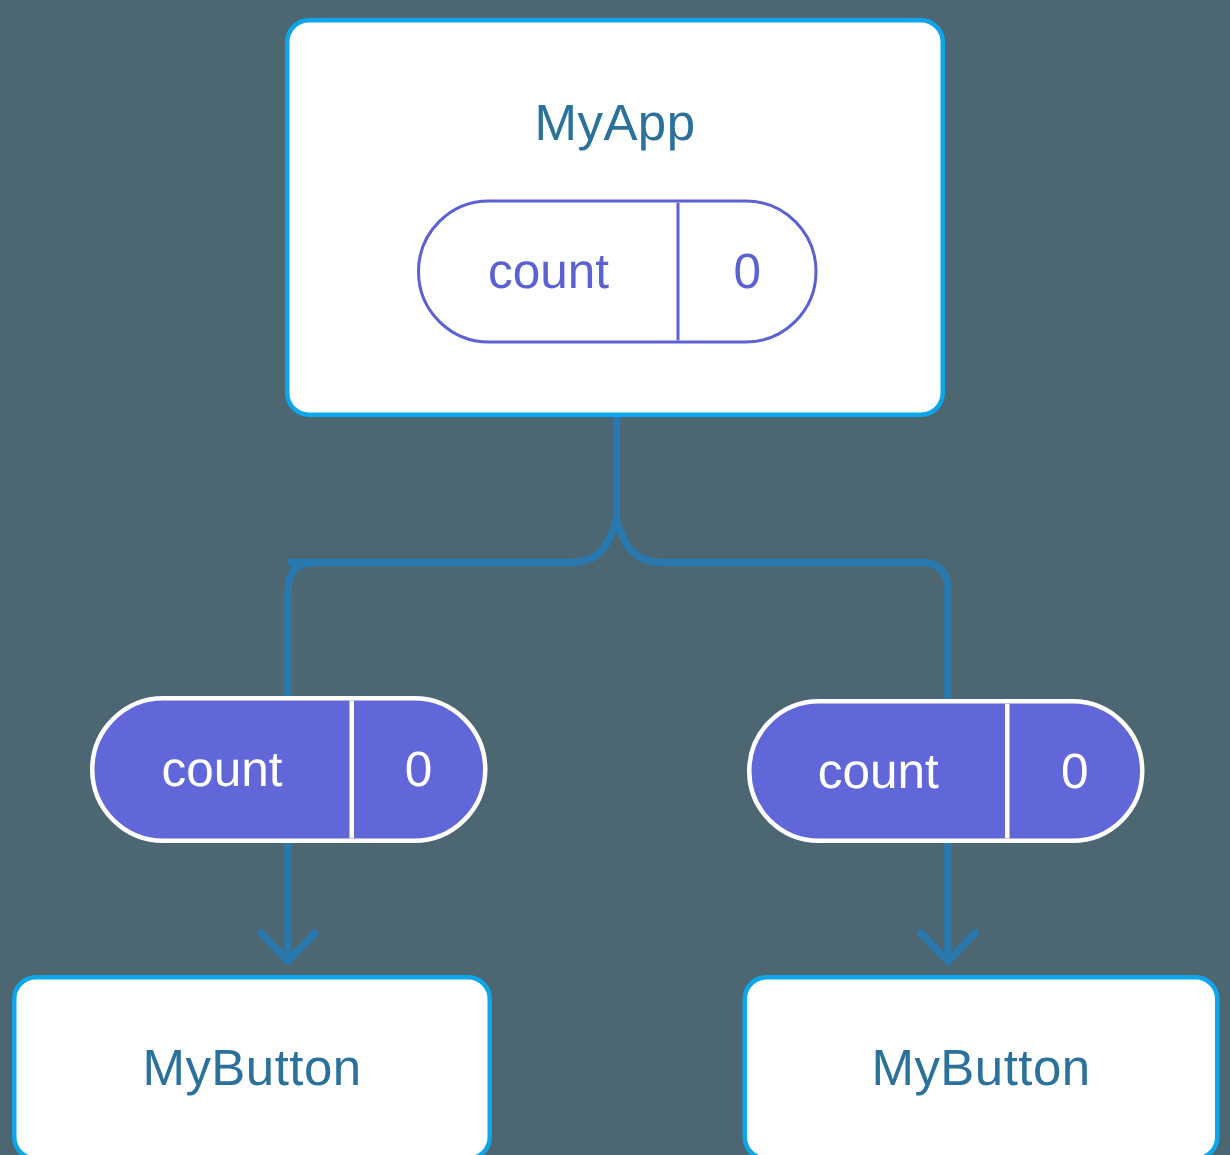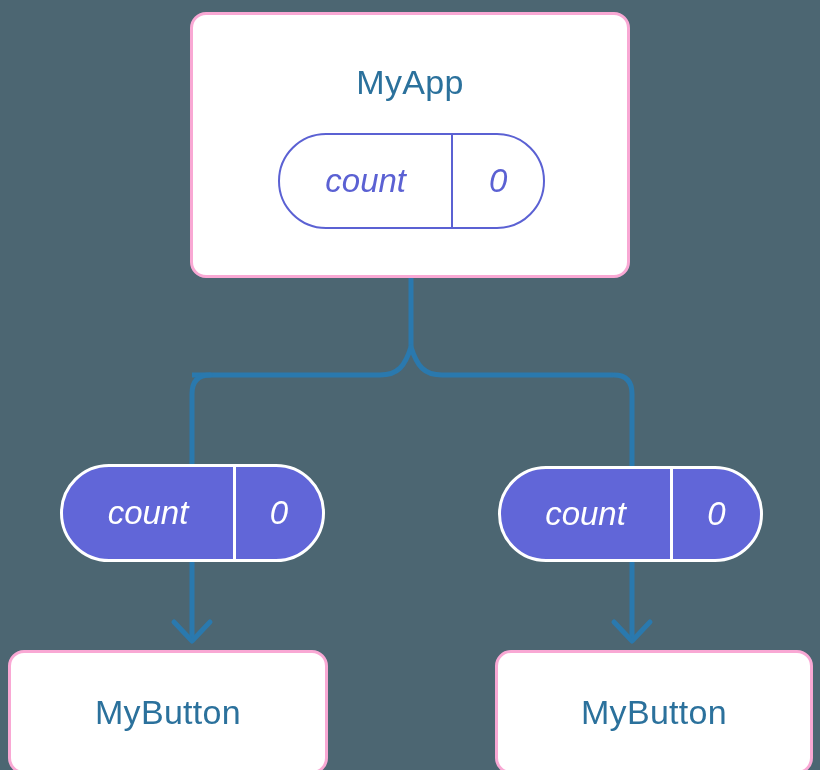--- a/index.html
+++ b/index.html
@@ -26,21 +26,21 @@
     width: 820px;
     height: 770px;
     pointer-events: none;
   }
 
   
   .component-box {
     position: absolute;
     box-sizing: border-box;
     background: #ffffff;
-    border: 3px solid #f9a8d4;
+    border: 3px solid #0ea5e9;
     border-radius: 16px;
     display: flex;
     flex-direction: column;
     align-items: center;
   }
   .component-title {
     color: #2b719c;
     font-size: 34px;
     letter-spacing: 0.3px;
     white-space: nowrap;
@@ -79,21 +79,20 @@
     overflow: hidden;
   }
   .state-pill .pill-key,
   .state-pill .pill-value {
     display: flex;
     align-items: center;
     justify-content: center;
     font-size: 33px;
     box-sizing: border-box;
     white-space: nowrap;
-    font-style: italic;
   }
 
   
   .state-pill.outlined {
     background: #ffffff;
     border: 2px solid #5b61d3;
     color: #5b61d3;
   }
   .state-pill.outlined .pill-value {
     border-left: 2px solid #5b61d3;

